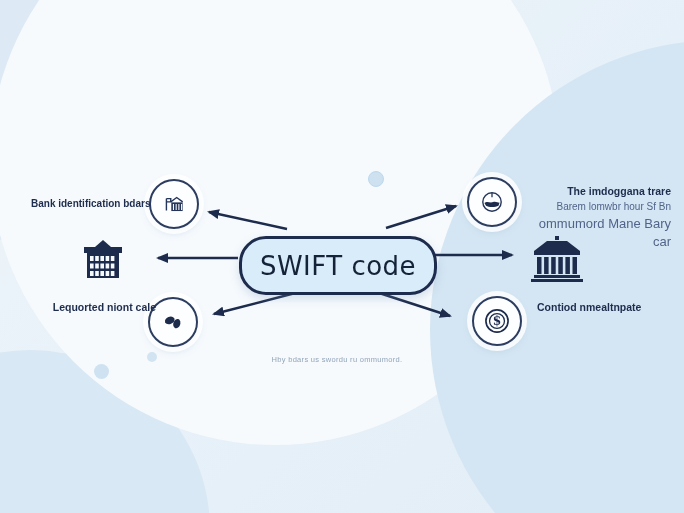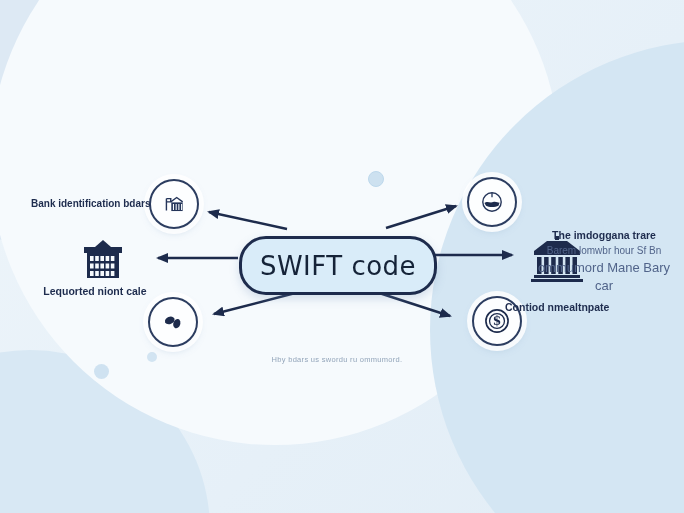--- a/index.html
+++ b/index.html
@@ -38,23 +38,23 @@
   .ci-bl{left:148px;top:297px;}
   .ci-tr{left:467px;top:177px;}
   .ci-br{left:472px;top:296px;}
 
   .building{position:absolute;}
   .b-left{left:80px;top:238px;}
   .b-right{left:531px;top:236px;}
 
   .lbl{position:absolute;color:#1e2c4e;}
   .lbl-tl{left:31px;top:198px;font-size:10px;font-weight:bold;white-space:nowrap;}
-  .lbl-bl{left:34px;top:285px;width:122px;text-align:center;}
-  .lbl-tr{left:537px;top:185px;width:134px;text-align:center;margin-top:44px;}
-  .lbl-br{left:505px;top:301px;width:134px;text-align:left;}
+  .lbl-bl{left:34px;top:301px;width:122px;text-align:right;}
+  .lbl-tr{left:537px;top:185px;width:134px;text-align:right;}
+  .lbl-br{left:537px;top:301px;width:134px;text-align:left;}
   .lbl .t{font-size:10.5px;font-weight:bold;color:#1e2c4e;line-height:1.25;}
   .lbl .s{font-size:10px;color:#51648a;line-height:1.45;margin-top:2px;}
   .lbl .s2{font-size:13px;color:#51648a;line-height:1.45;}
 
   .footnote{
     position:absolute;left:242px;top:355px;width:190px;text-align:center;
     font-size:7.5px;color:#93a5ba;letter-spacing:.3px;
   }
 
   .dot{position:absolute;border-radius:50%;}

